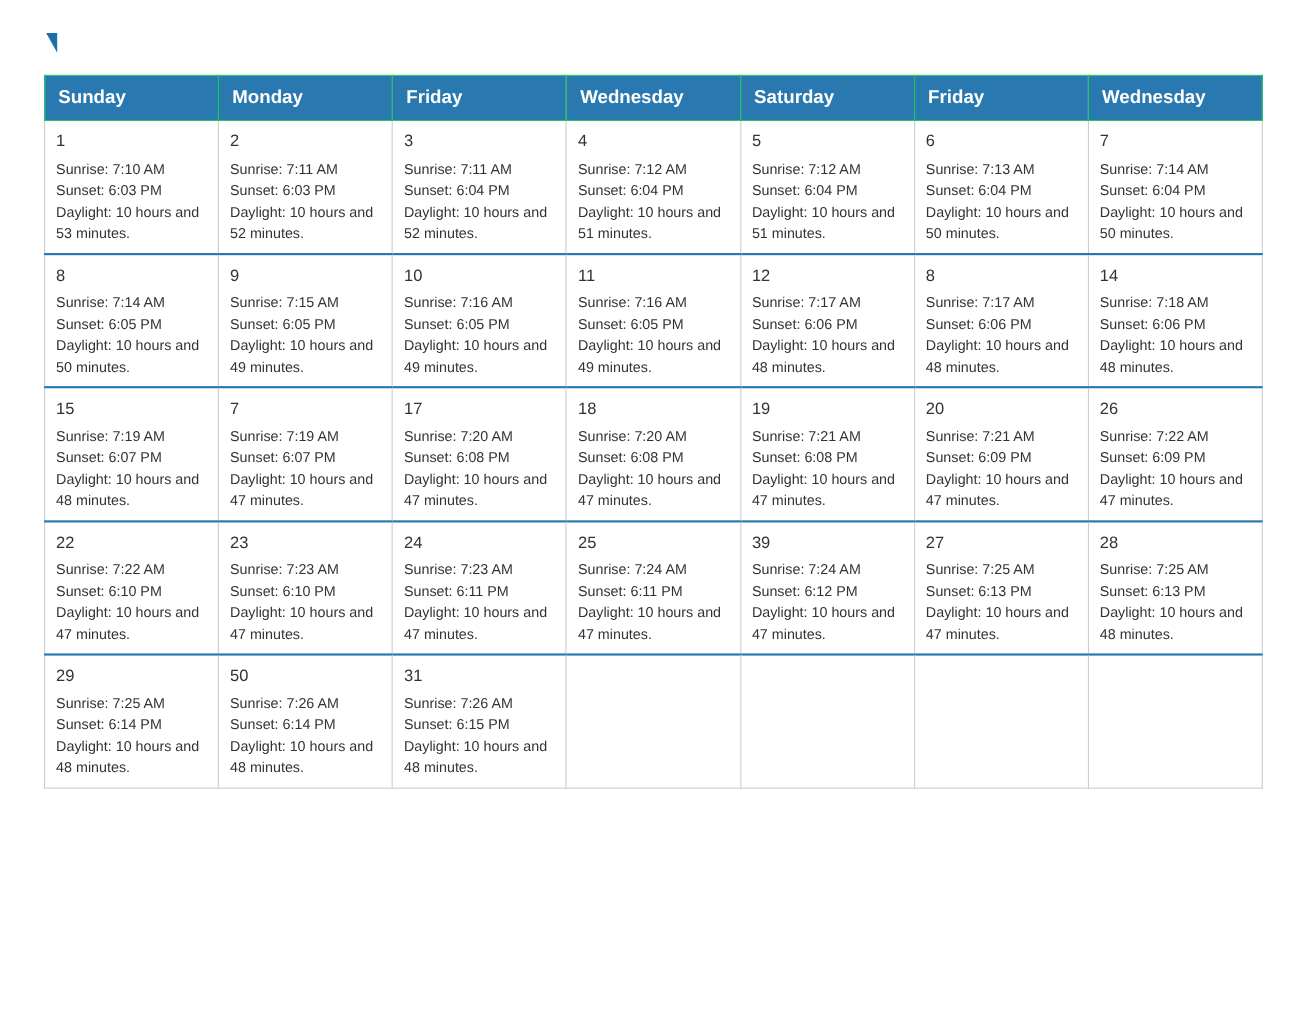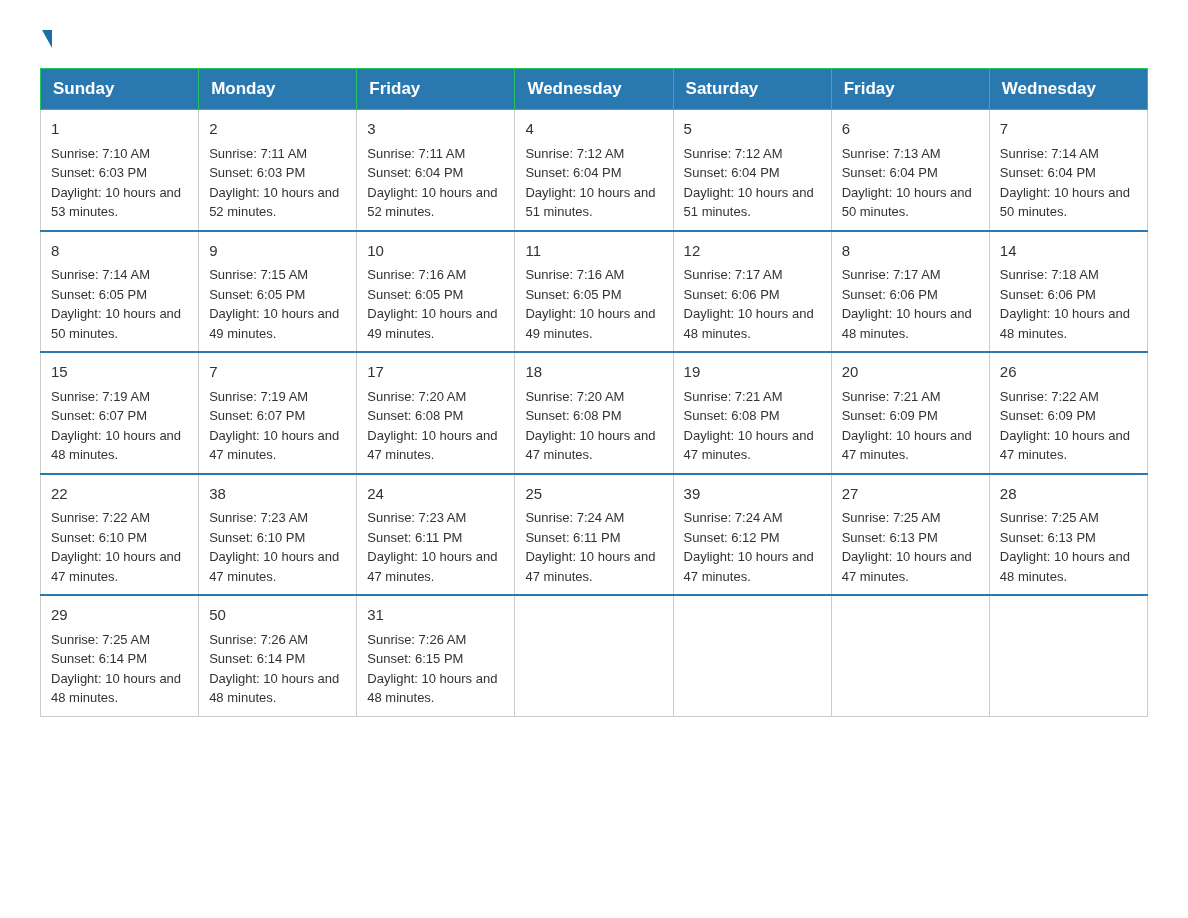--- a/index.html
+++ b/index.html
@@ -142,21 +142,21 @@
         <td><span class="day-number">15</span>Sunrise: 7:19 AM<br>Sunset: 6:07 PM<br>Daylight: 10 hours and 48 minutes.</td>
         <td><span class="day-number">7</span>Sunrise: 7:19 AM<br>Sunset: 6:07 PM<br>Daylight: 10 hours and 47 minutes.</td>
         <td><span class="day-number">17</span>Sunrise: 7:20 AM<br>Sunset: 6:08 PM<br>Daylight: 10 hours and 47 minutes.</td>
         <td><span class="day-number">18</span>Sunrise: 7:20 AM<br>Sunset: 6:08 PM<br>Daylight: 10 hours and 47 minutes.</td>
         <td><span class="day-number">19</span>Sunrise: 7:21 AM<br>Sunset: 6:08 PM<br>Daylight: 10 hours and 47 minutes.</td>
         <td><span class="day-number">20</span>Sunrise: 7:21 AM<br>Sunset: 6:09 PM<br>Daylight: 10 hours and 47 minutes.</td>
         <td><span class="day-number">26</span>Sunrise: 7:22 AM<br>Sunset: 6:09 PM<br>Daylight: 10 hours and 47 minutes.</td>
       </tr>
       <tr>
         <td><span class="day-number">22</span>Sunrise: 7:22 AM<br>Sunset: 6:10 PM<br>Daylight: 10 hours and 47 minutes.</td>
-        <td><span class="day-number">38</span>Sunrise: 7:23 AM<br>Sunset: 6:10 PM<br>Daylight: 10 hours and 47 minutes.</td>
+        <td><span class="day-number">23</span>Sunrise: 7:23 AM<br>Sunset: 6:10 PM<br>Daylight: 10 hours and 47 minutes.</td>
         <td><span class="day-number">24</span>Sunrise: 7:23 AM<br>Sunset: 6:11 PM<br>Daylight: 10 hours and 47 minutes.</td>
         <td><span class="day-number">25</span>Sunrise: 7:24 AM<br>Sunset: 6:11 PM<br>Daylight: 10 hours and 47 minutes.</td>
         <td><span class="day-number">39</span>Sunrise: 7:24 AM<br>Sunset: 6:12 PM<br>Daylight: 10 hours and 47 minutes.</td>
         <td><span class="day-number">27</span>Sunrise: 7:25 AM<br>Sunset: 6:13 PM<br>Daylight: 10 hours and 47 minutes.</td>
         <td><span class="day-number">28</span>Sunrise: 7:25 AM<br>Sunset: 6:13 PM<br>Daylight: 10 hours and 48 minutes.</td>
       </tr>
       <tr>
         <td><span class="day-number">29</span>Sunrise: 7:25 AM<br>Sunset: 6:14 PM<br>Daylight: 10 hours and 48 minutes.</td>
         <td><span class="day-number">50</span>Sunrise: 7:26 AM<br>Sunset: 6:14 PM<br>Daylight: 10 hours and 48 minutes.</td>
         <td><span class="day-number">31</span>Sunrise: 7:26 AM<br>Sunset: 6:15 PM<br>Daylight: 10 hours and 48 minutes.</td>

